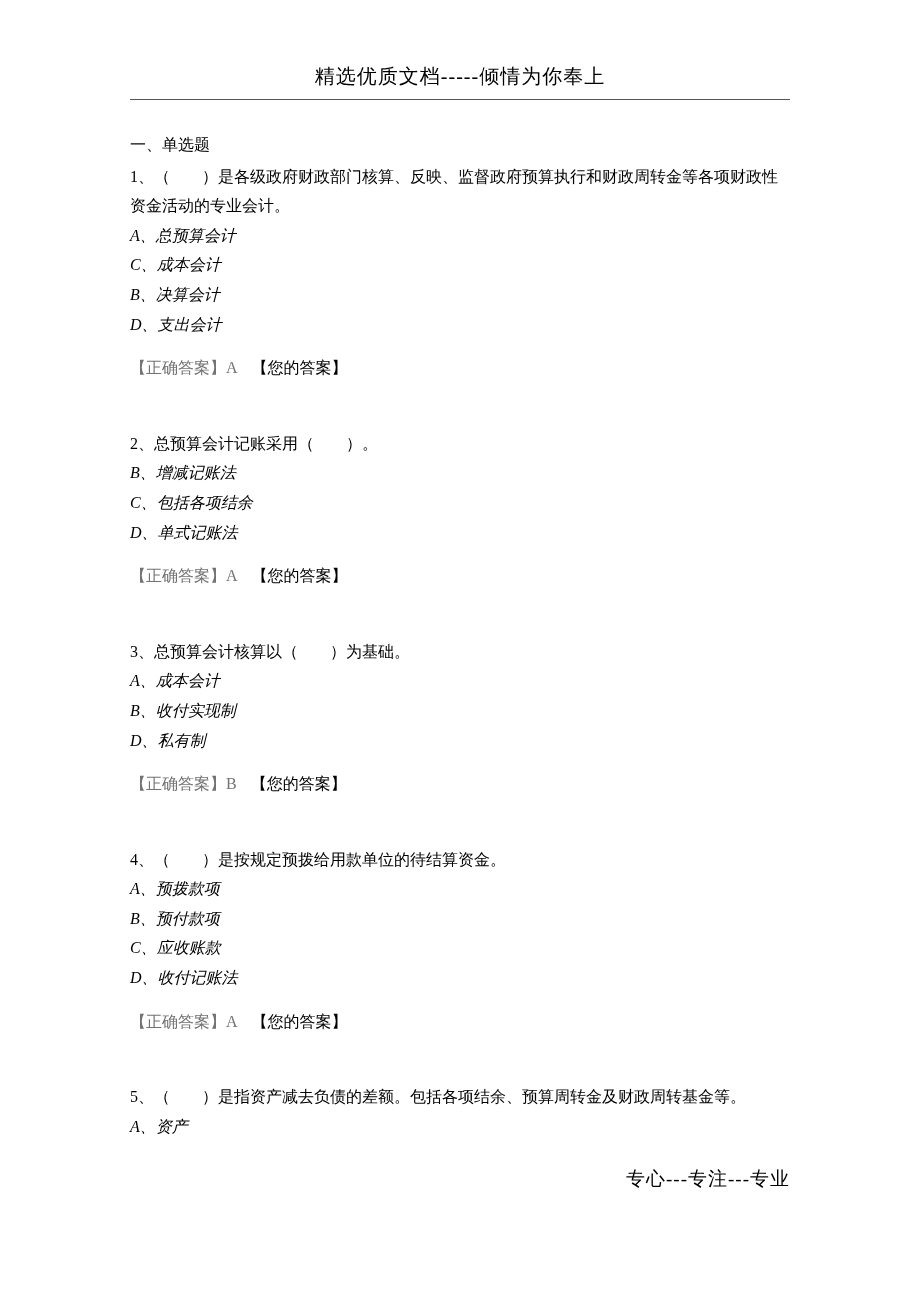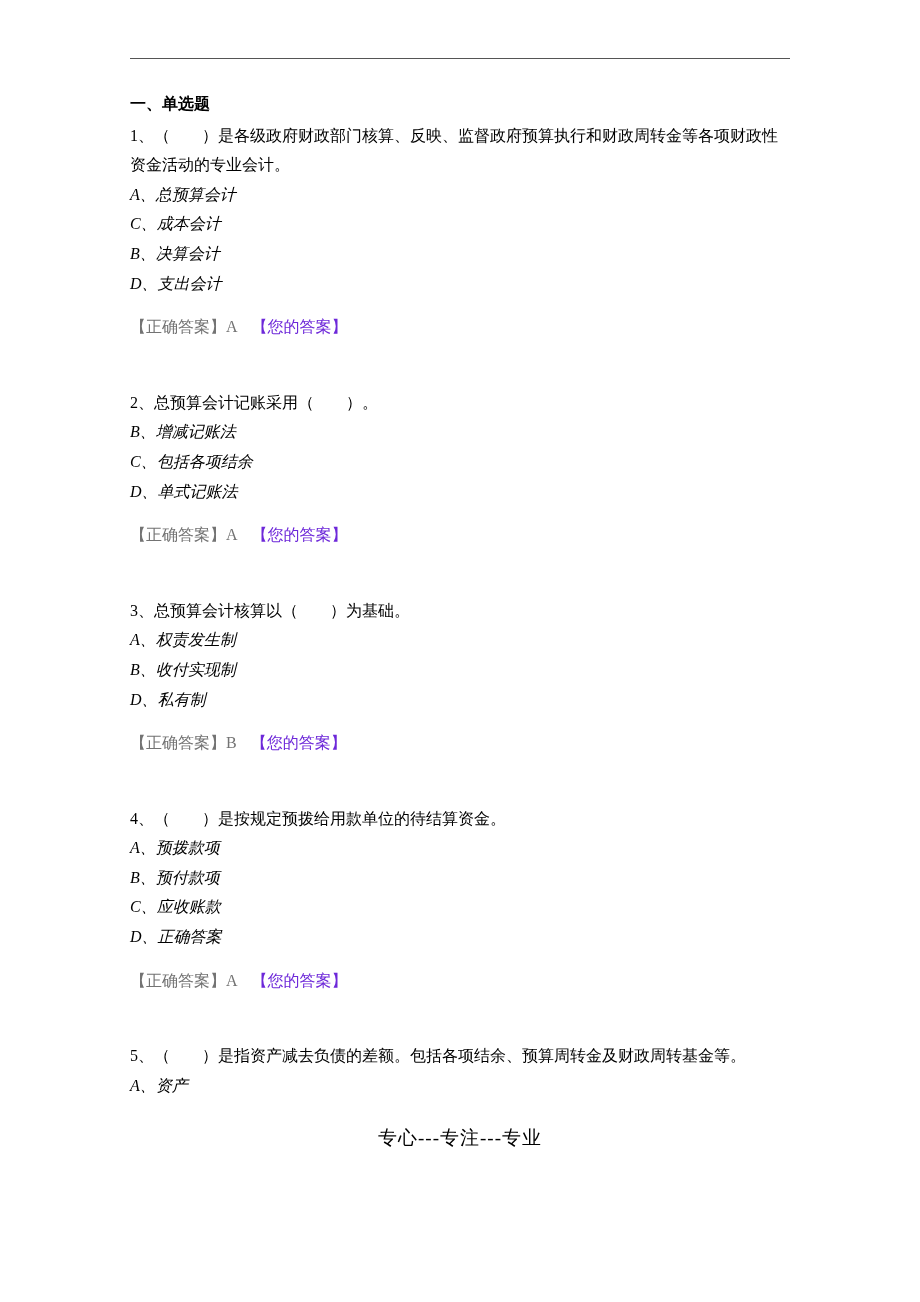--- a/index.html
+++ b/index.html
@@ -26,59 +26,62 @@
     }
     .hr-line {
       border: none;
       border-top: 1.5px solid #555;
       margin: 0;
     }
     .hr-wrap {
       padding: 0 0 30px 0;
     }
     .section-title {
-      font-weight: bold;
+      font-weight: normal;
       margin: 0 0 2px 0;
     }
     .question-block {
       margin-bottom: 14px;
     }
     .q-text {
       margin: 0;
     }
     .opt {
       margin: 0;
       font-style: italic;
     }
     .answer-line {
       margin-top: 14px;
       margin-bottom: 46px;
     }
     .correct {
       color: #737373;
     }
     .your {
-      color: #6d28d9;
+      color: #000000;
     }
     .ans-gap {
       display: inline-block;
       width: 14px;
     }
     .footer {
-      text-align: center;
+      text-align: right;
       font-size: 19px;
       margin-top: 20px;
       letter-spacing: 1px;
     }
   </style>
 </head>
 <body>
 
 <div class="page">
 
+  <div class="header">
+    <span>精选优质文档-----倾情为你奉上</span>
+  </div>
   <div class="hr-wrap">
     <hr class="hr-line">
   </div>
 
   <p class="section-title">一、单选题</p>
 
   <div class="question-block">
     <p class="q-text">
       <span>1、</span><span>（　　）是各级政府财政部门核算、反映、监督政府预算执行和财政周转金等各项财政性资金活动的专业会计。</span>
     </p>
@@ -100,36 +103,36 @@
     <p class="opt">D、单式记账法</p>
     <p class="answer-line">
       <span class="correct">【正确答案】A</span><span class="ans-gap"></span><span class="your">【您的答案】</span>
     </p>
   </div>
 
   <div class="question-block">
     <p class="q-text">
       <span>3、</span><span>总预算会计核算以（　　）为基础。</span>
     </p>
-    <p class="opt">A、权责发生制</p>
+    <p class="opt">A、成本会计</p>
     <p class="opt">B、收付实现制</p>
     <p class="opt">D、私有制</p>
     <p class="answer-line">
       <span class="correct">【正确答案】B</span><span class="ans-gap"></span><span class="your">【您的答案】</span>
     </p>
   </div>
 
   <div class="question-block">
     <p class="q-text">
       <span>4、</span><span>（　　）是按规定预拨给用款单位的待结算资金。</span>
     </p>
     <p class="opt">A、预拨款项</p>
     <p class="opt">B、预付款项</p>
     <p class="opt">C、应收账款</p>
-    <p class="opt">D、正确答案</p>
+    <p class="opt">D、收付记账法</p>
     <p class="answer-line">
       <span class="correct">【正确答案】A</span><span class="ans-gap"></span><span class="your">【您的答案】</span>
     </p>
   </div>
 
   <div class="question-block">
     <p class="q-text">
       <span>5、</span><span>（　　）是指资产减去负债的差额。包括各项结余、预算周转金及财政周转基金等。</span>
     </p>
     <p class="opt">A、资产</p>

